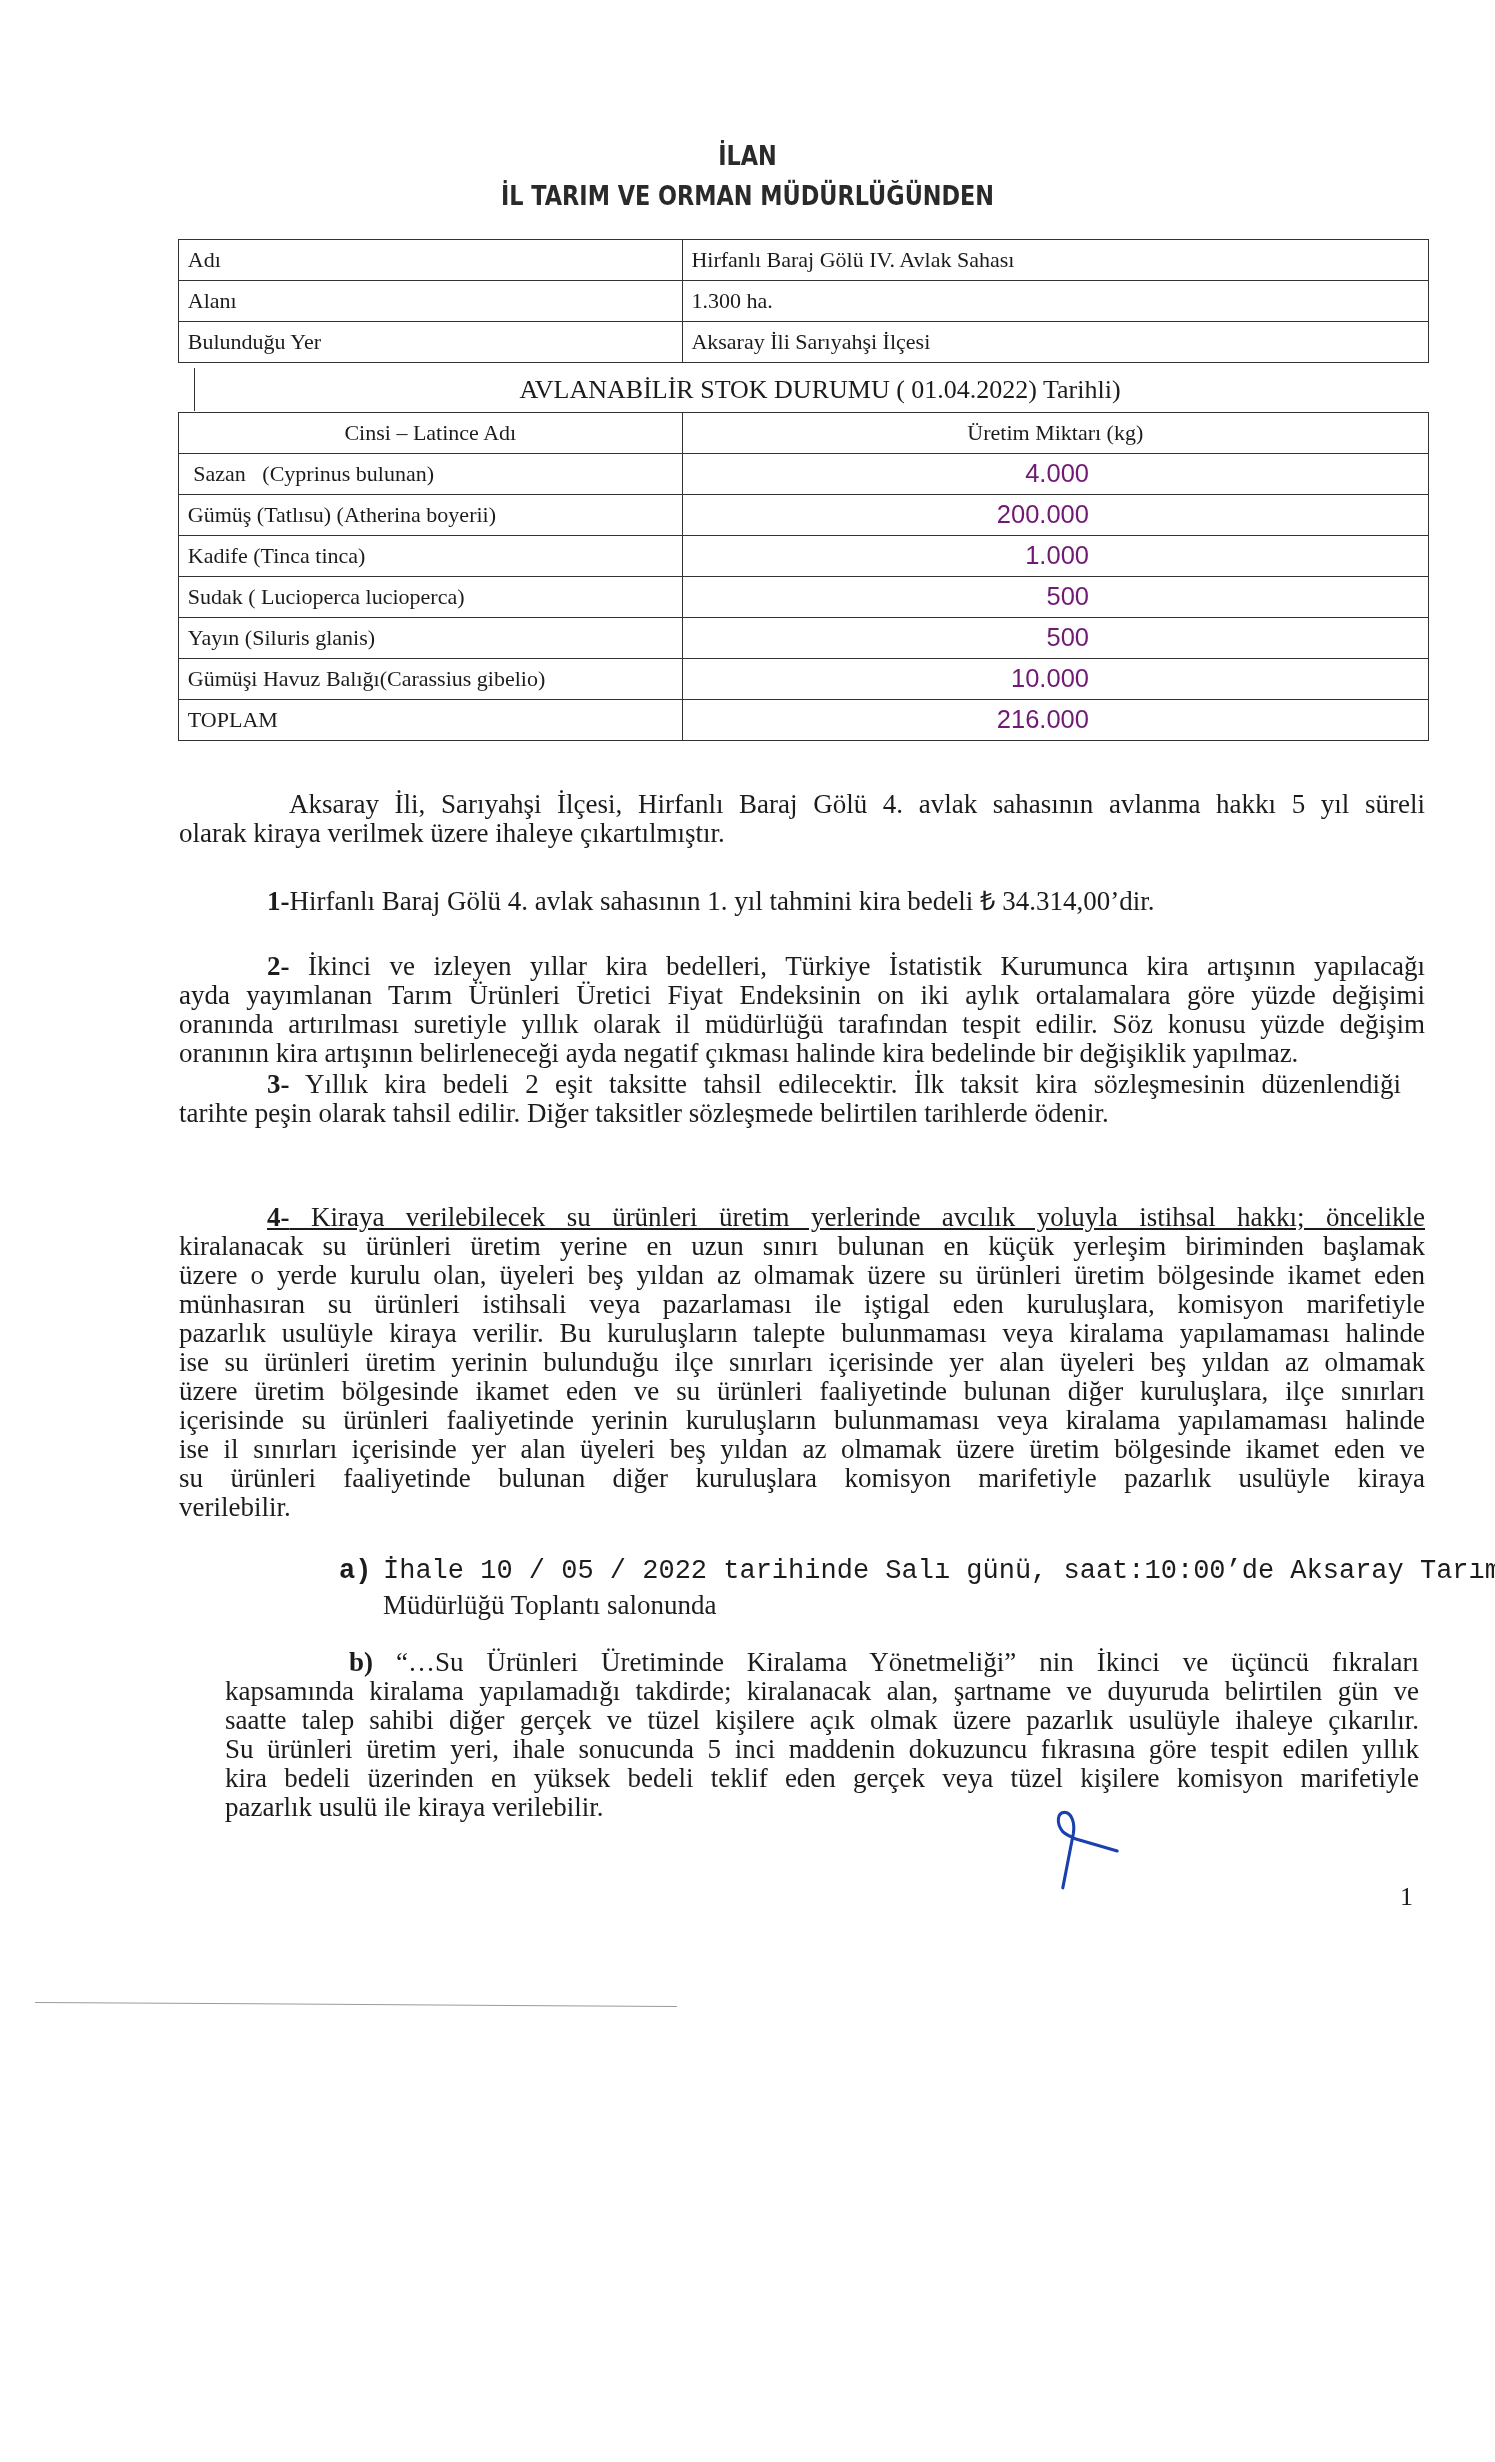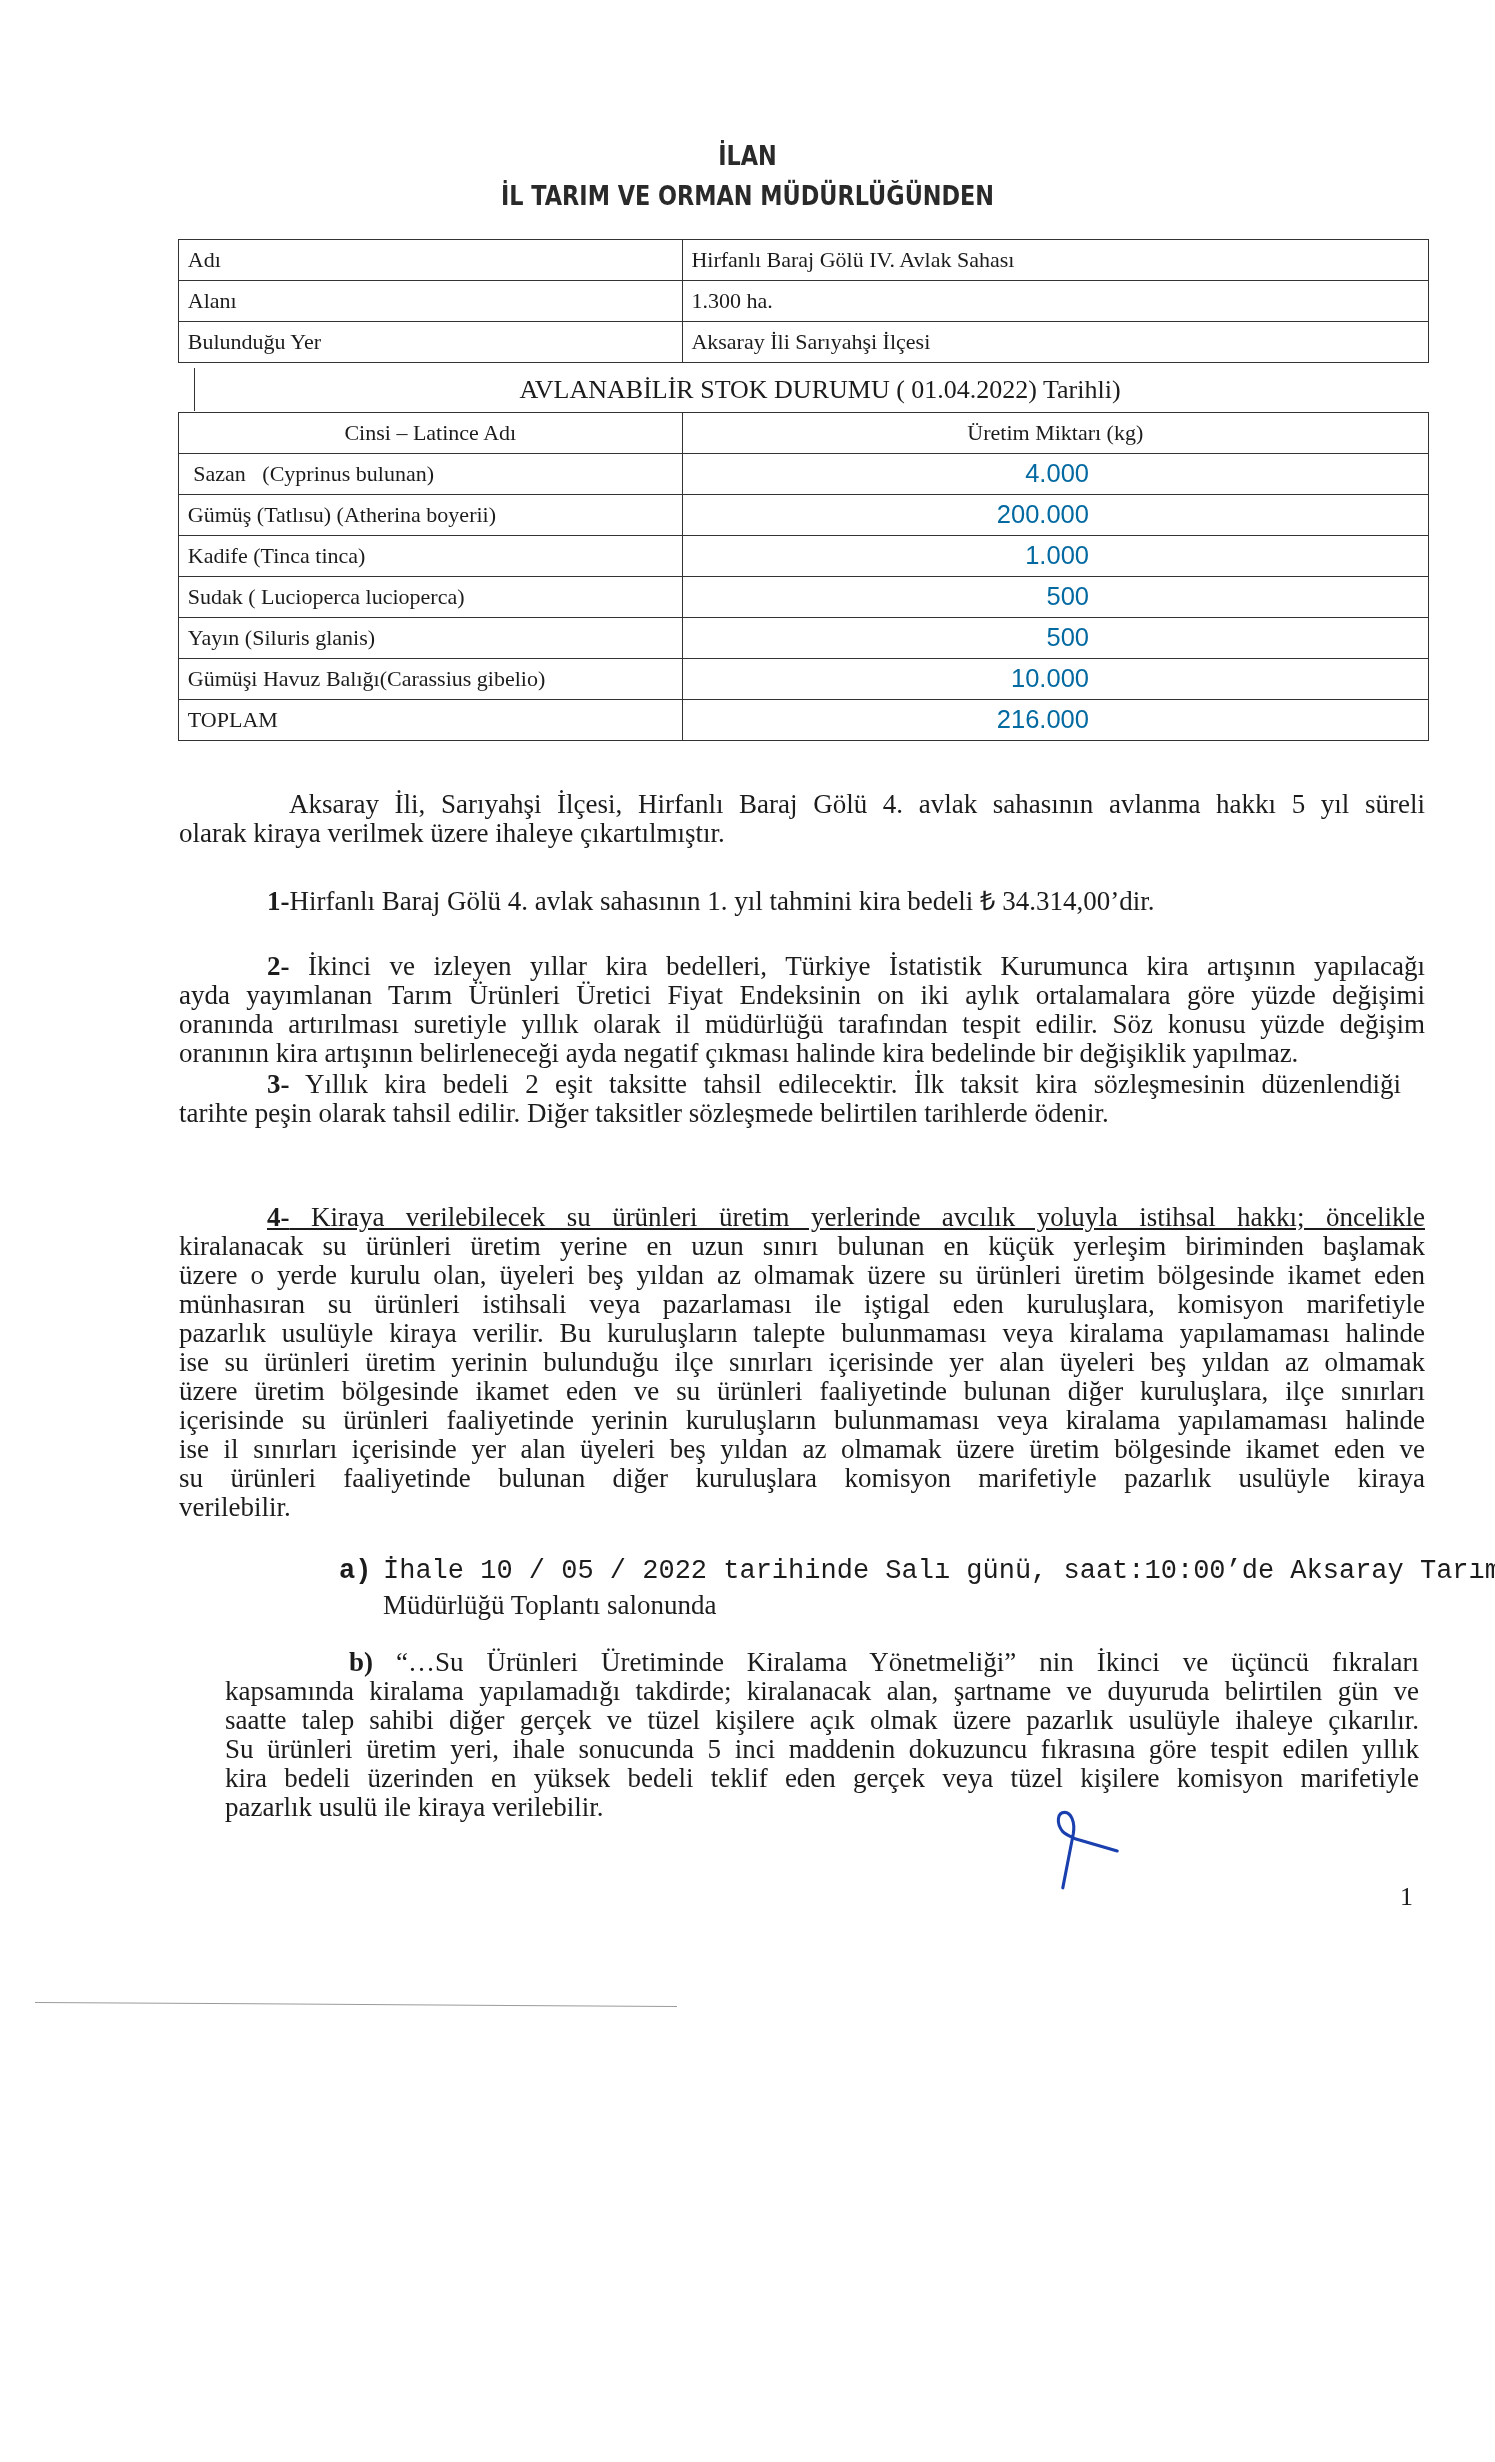--- a/index.html
+++ b/index.html
@@ -10,21 +10,21 @@
   .title { left: 0; width: 1495px; text-align: center; font-family: "DejaVu Sans", sans-serif;
            font-weight: bold; color: #2a2a2a; letter-spacing: 0px; transform-origin: center; }
   .title1 { top: 141px; font-size: 26px; transform: scaleX(0.86); }
   .title2 { top: 181px; font-size: 26px; transform: scaleX(0.86); }
 
   
   .tbl { position: absolute; left: 178px; width: 1251px; border-collapse: collapse; }
   .tbl td { border: 1.8px solid #333; padding: 0 8.8px; height: 40px; font-size: 22px; vertical-align: middle;
             white-space: nowrap; overflow: hidden; line-height: 1; }
   .tbl td.c1 { width: 485px; }
-  .tbl td.num { font-family: "Liberation Sans", sans-serif; font-size: 25.5px; text-align: right; padding-right: 339px; color: #0369a1; }
+  .tbl td.num { font-family: "Liberation Sans", sans-serif; font-size: 25.5px; text-align: right; padding-right: 339px; color: #701a75; }
   .tbl td.hdr-center { text-align: center; }
   #info-table { top: 239px; }
   .stock-heading { left: 178px; width: 1251px; top: 368px; height: 43px; line-height: 43px; text-align: center;
                    font-size: 26px; border-left: 1.8px solid #333; box-sizing: border-box; margin-left: 16px; }
   #stock-table { top: 412px; }
 
   
   .para { position: absolute; left: 179px; width: 1246px; font-size: 27px; }
   .line { display: block; height: 29px; line-height: 29px; white-space: nowrap; text-align: justify;
           text-align-last: justify; overflow: visible; }

